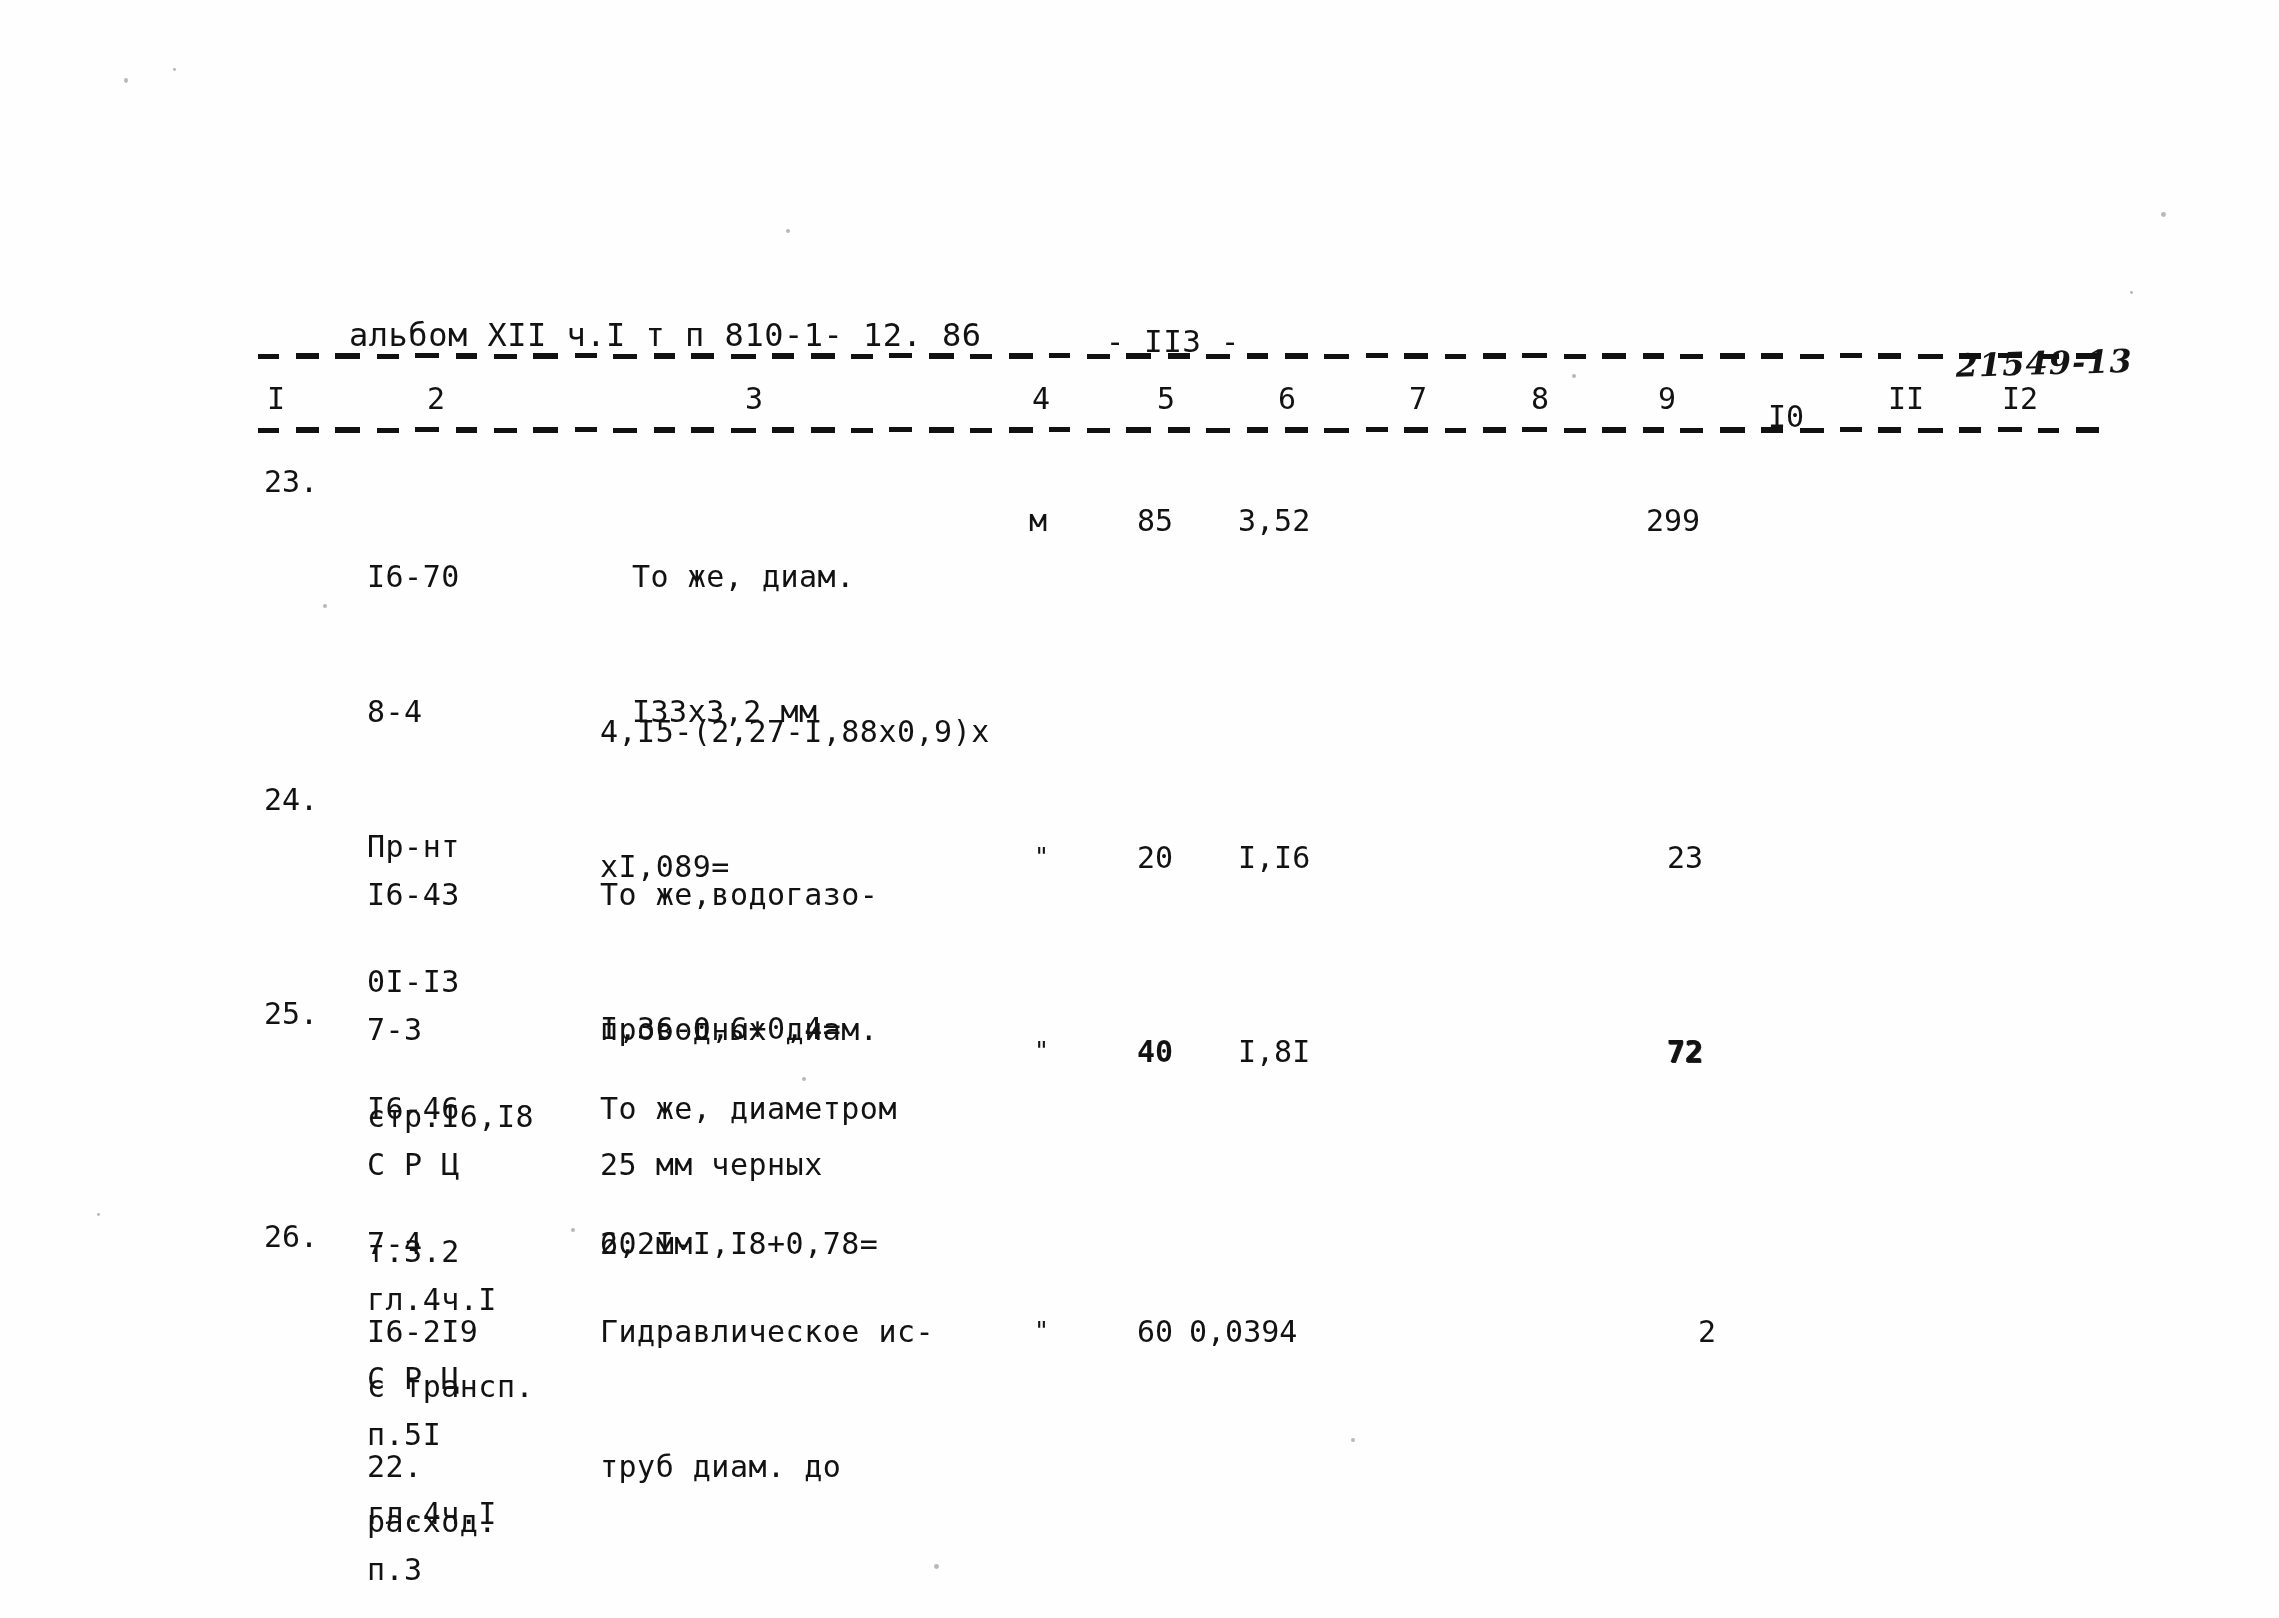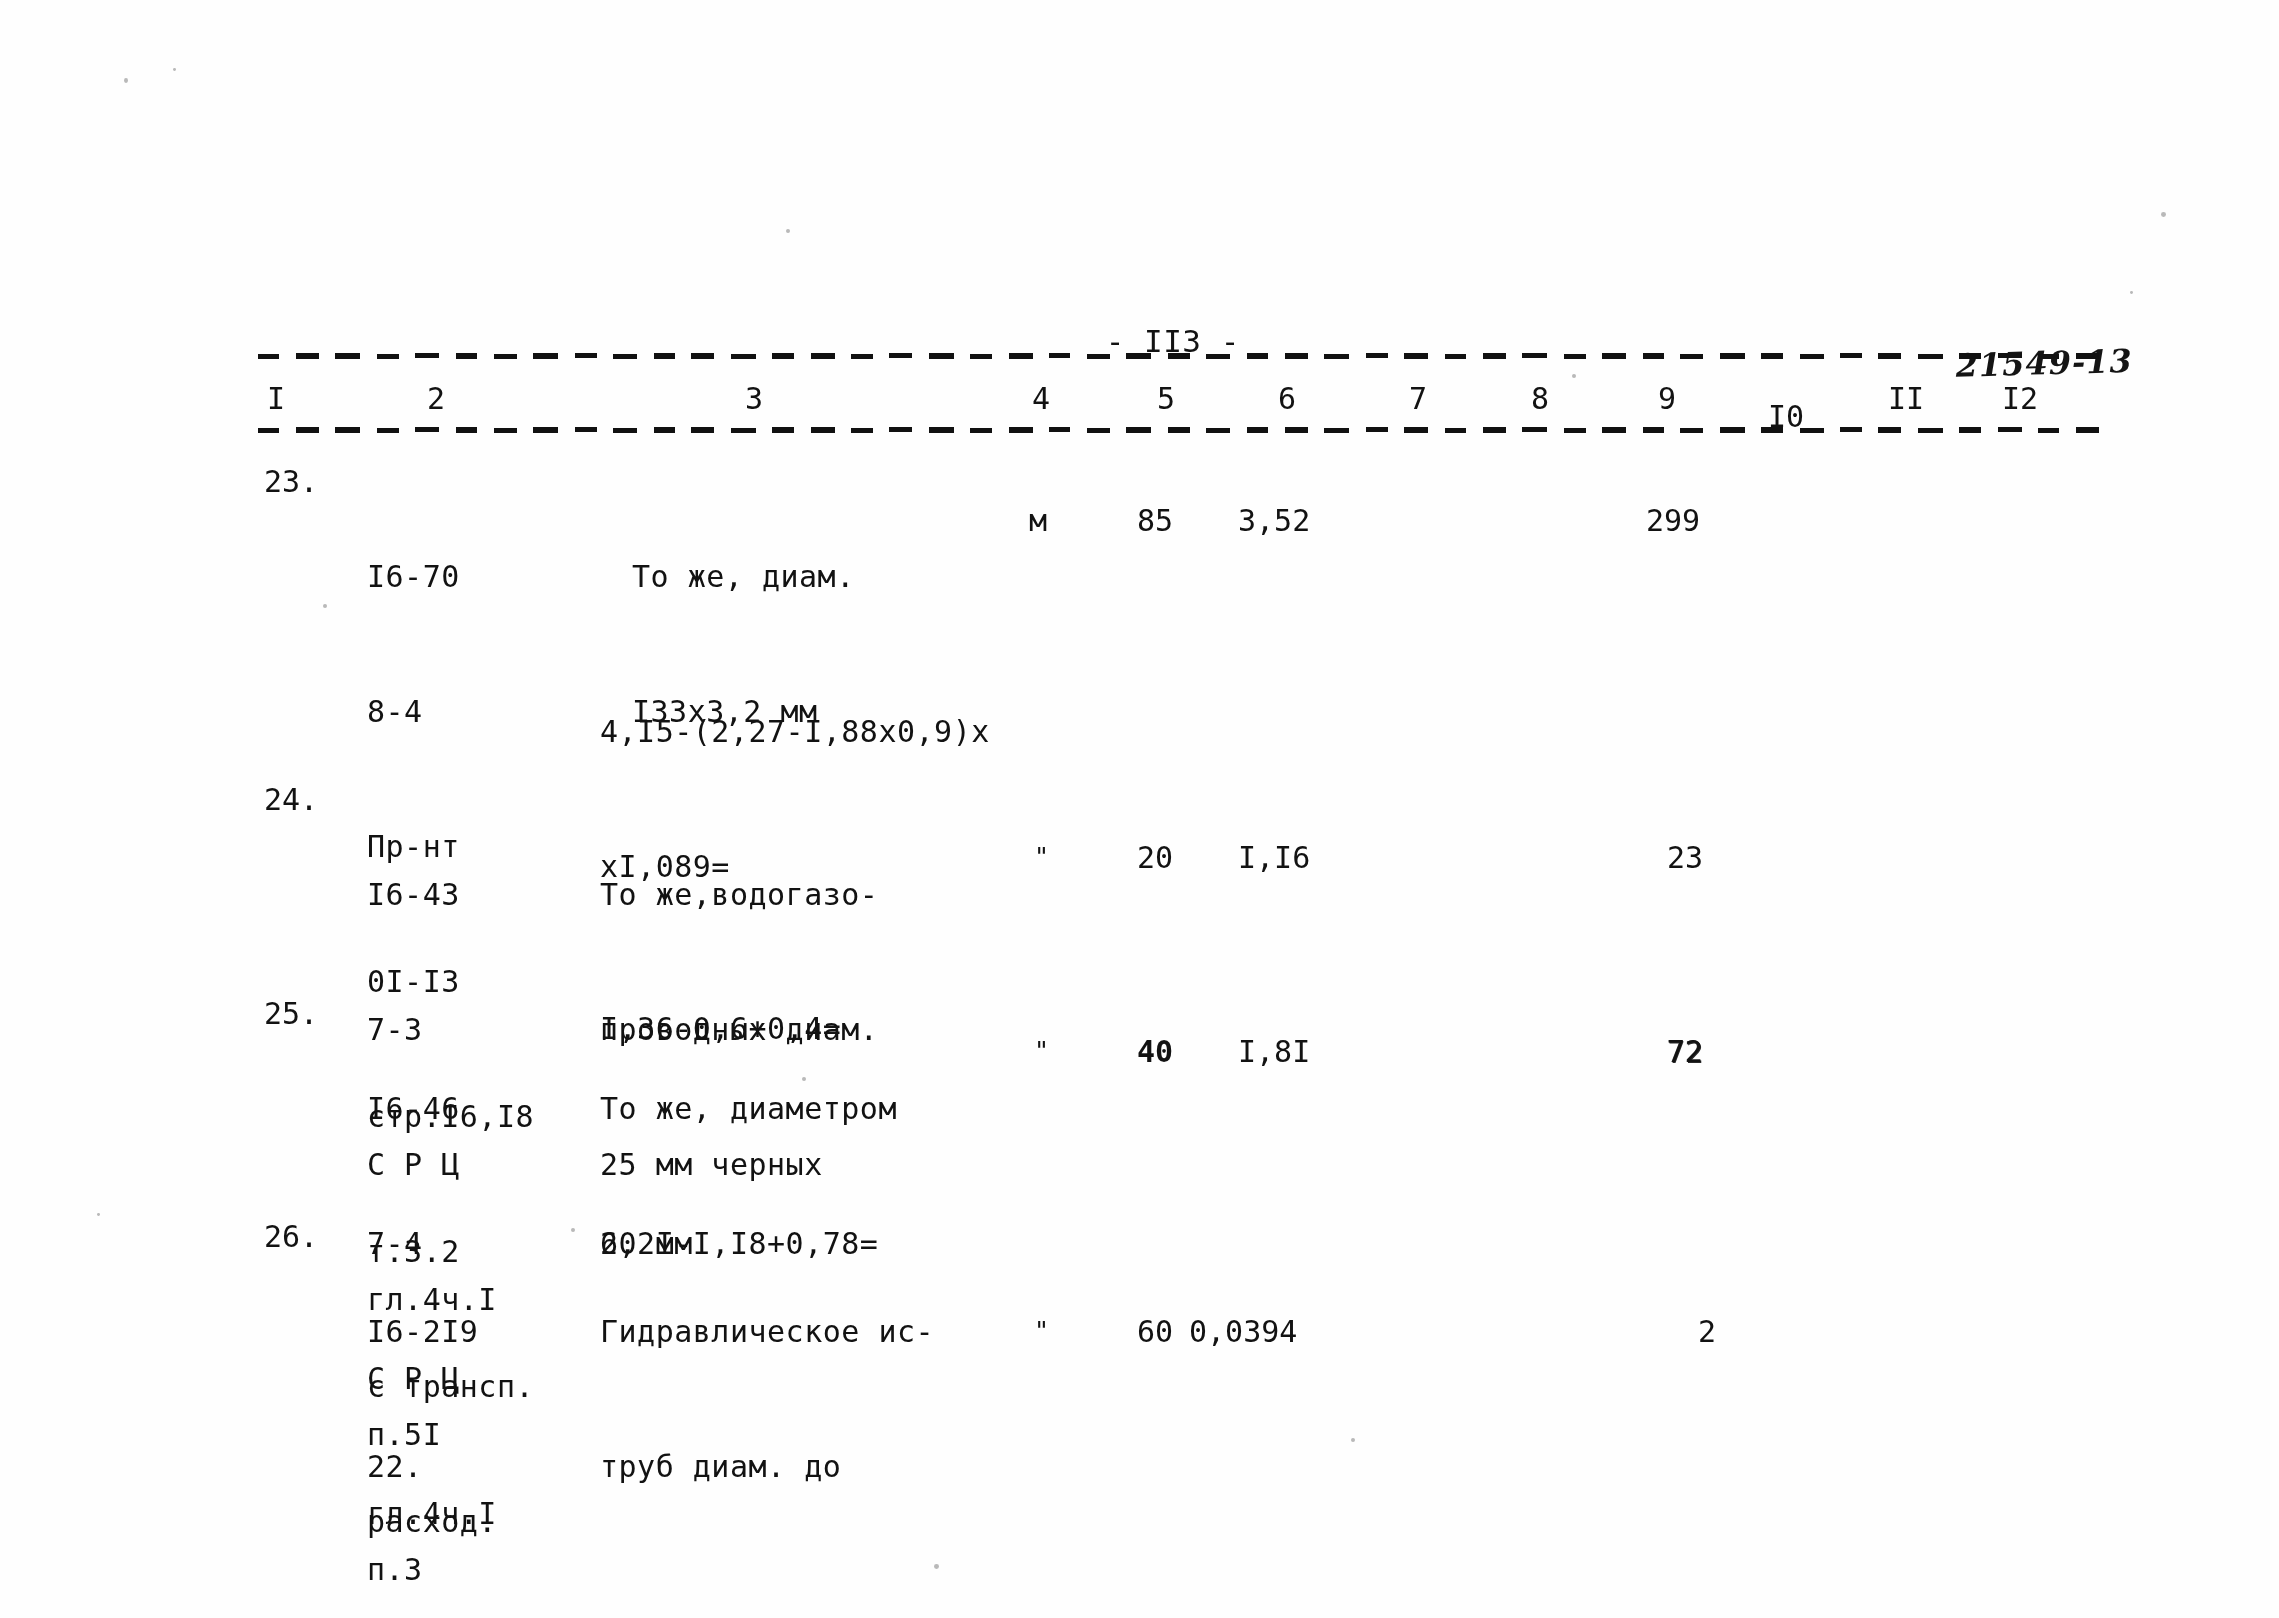--- a/index.html
+++ b/index.html
@@ -77,33 +77,36 @@
 
   .cellnum {
     position: absolute;
     font-family: "DejaVu Sans Mono", "Liberation Mono", monospace;
     font-size: 30px;
     color: #121212;
     white-space: pre;
   }
 
   .smudge {
-    font-weight: 400;
+    font-weight: 700;
     text-shadow: 0.6px 0.6px 0 #2a2a2a, -0.5px 0.4px 0 #2f2f2f;
   }
 
   .ditto {
     font-size: 25px;
   }
 </style>
 </head>
 <body>
 
 <div id="page">
 
+  <div class="typed" style="left:270px; top:268px; font-size:32px;">
+    <span>альбом XII ч.I т п 810-1- 12. 86</span>
+  </div>
 
   <div class="typed" style="left:1029px; top:274px; font-size:31px;">
     <span>- II3 -</span>
   </div>
 
   <div class="hand" style="left:1907px; top:307px;">
     <span>21549-13</span>
   </div>
 
   <div class="dashrule" style="left:258px; top:353px; width:1861px;">

